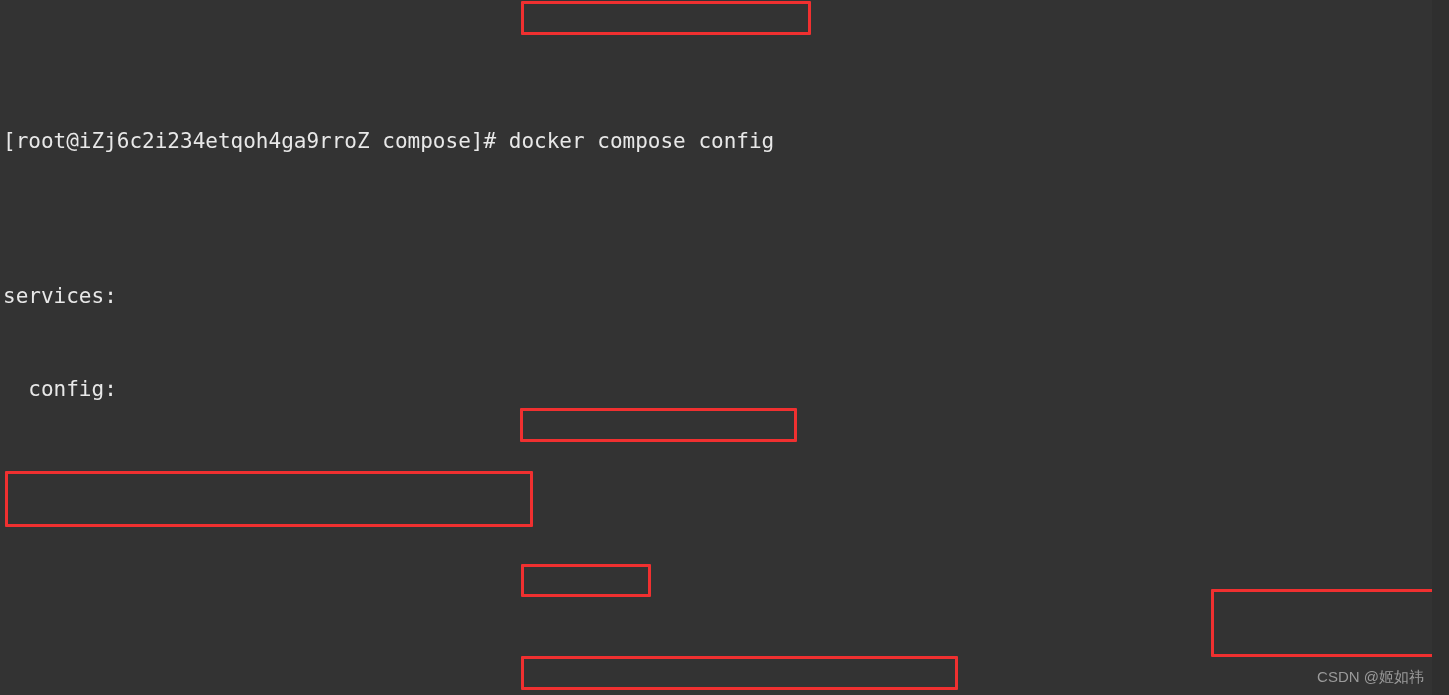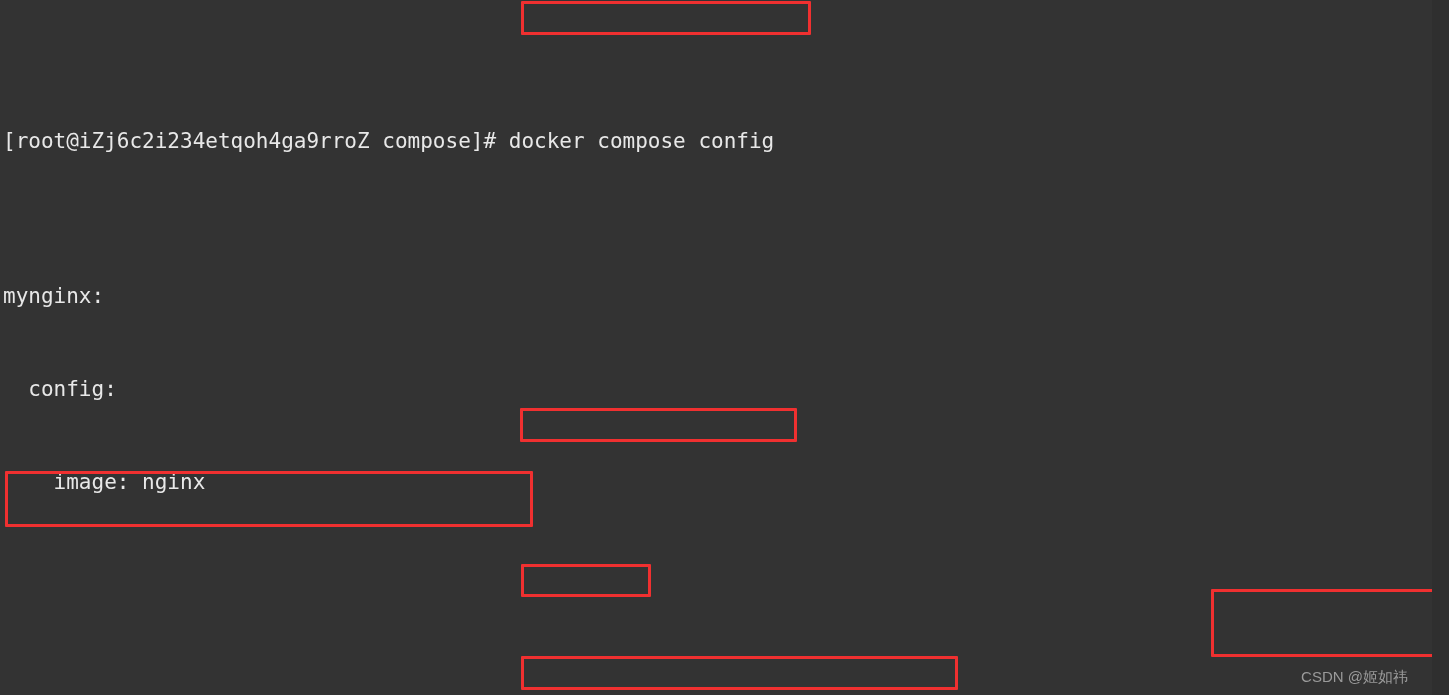--- a/index.html
+++ b/index.html
@@ -37,43 +37,42 @@
   .hl {
     position: absolute;
     border: 3px solid #f03030;
     box-sizing: border-box;
     pointer-events: none;
     border-radius: 1px;
   }
 
   .watermark {
     position: absolute;
-    right: 24px;
+    right: 8px;
     bottom: 3px;
     font-family: "Liberation Sans", sans-serif;
     font-size: 15px;
     color: #9a9a9a;
     white-space: pre;
     margin-left: 34px;
   }
 </style>
 </head>
 <body>
 
 <div id="terminal">
 
   <div class="screen">
 
     
     <div class="line"><span class="c-white">[root@iZj6c2i234etqoh4ga9rroZ compose]# </span><span class="c-white">docker compose config</span></div>
 
     
-    <div class="line c-white">mynginx:</div>
+    <div class="line c-white">services:</div>
     <div class="line c-white">  config:</div>
-    <div class="line c-white">    image: nginx</div>
     
     
     
     
     
     
     
 
     
     

